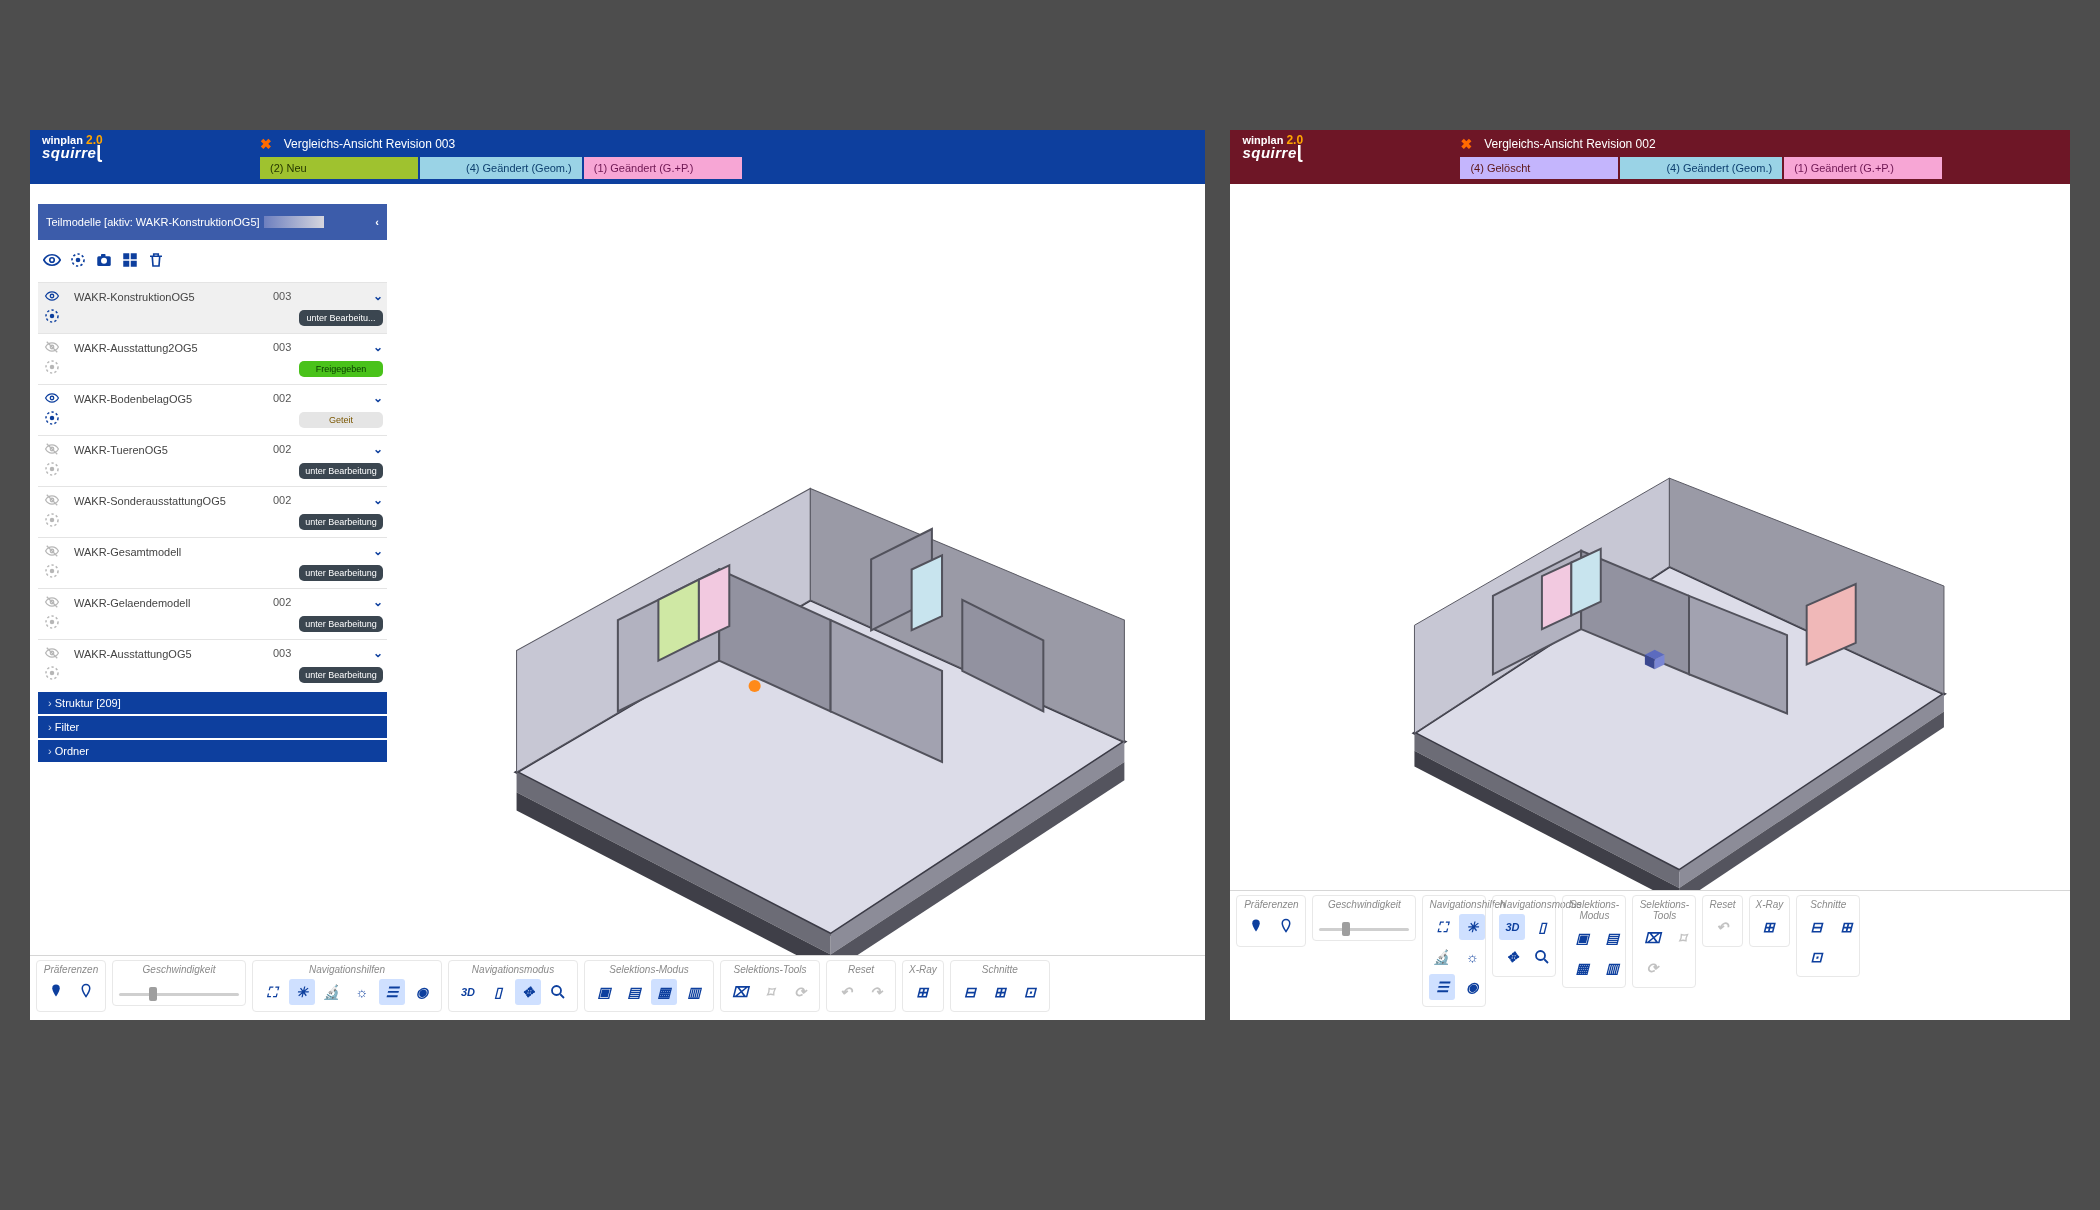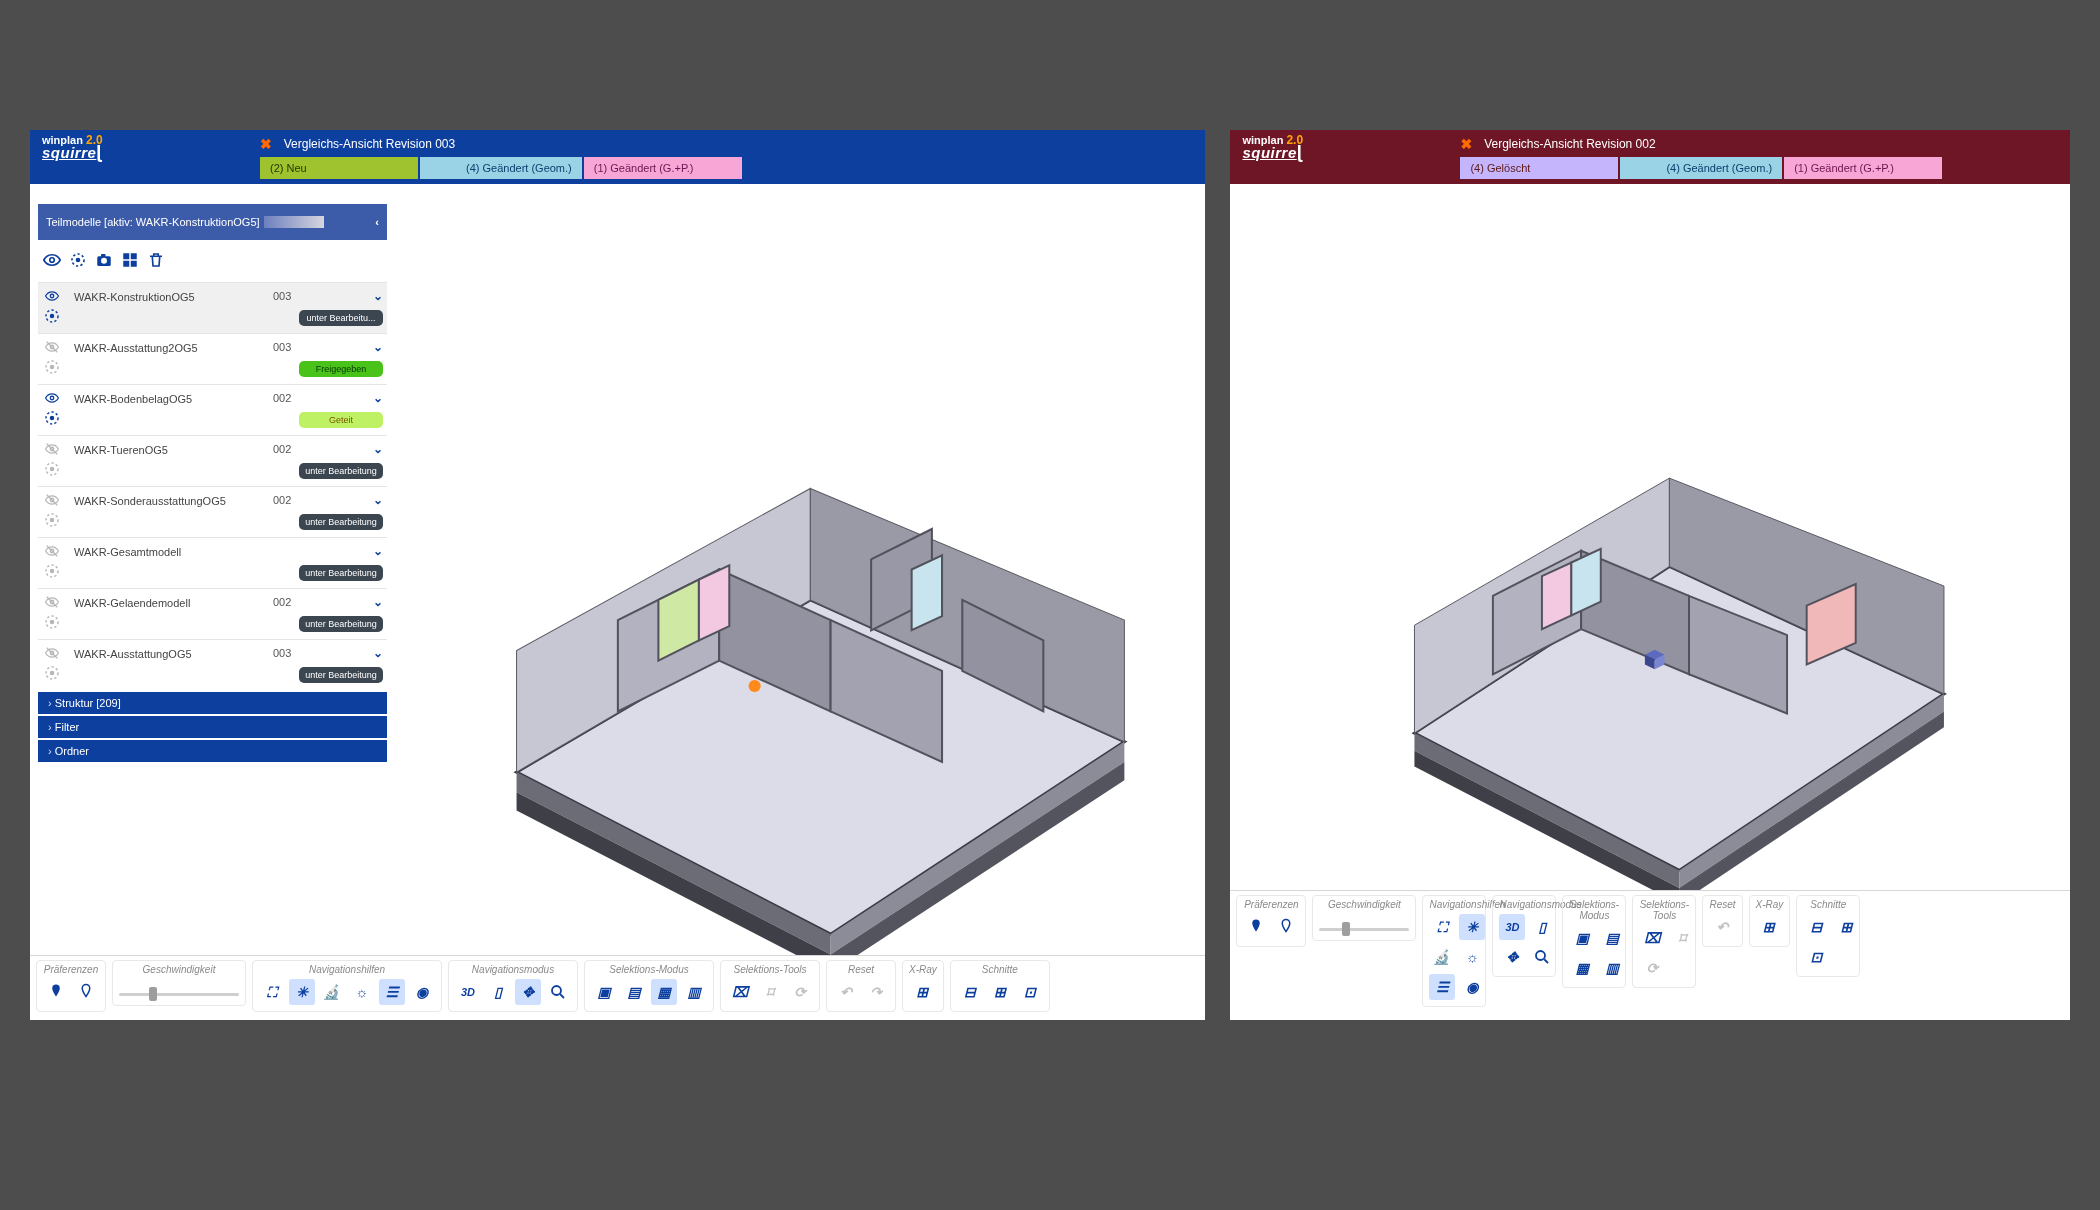--- a/index.html
+++ b/index.html
@@ -27,21 +27,21 @@
   .titlebar { height: 54px; display: flex; flex-direction: column; }
   .titlebar.blue { background: #0d3f9e; }
   .titlebar.red  { background: #6e1626; }
   .tb-row1 { display: flex; align-items: center; height: 27px; }
   .brand {
     width: 200px; line-height: 12px; padding: 6px 0 0 12px;
     font-family: "Arial Black", Arial; font-weight: 900; color: #fff;
     white-space: pre;
   }
   .brand .v { color: #ffa500; font-size: 12px; }
-  .brand .sq { color: #fff; font-size: 15px; font-style: italic; letter-spacing: 0.5px; text-decoration: underline; }
+  .brand .sq { color: #fff; font-size: 15px; font-style: italic; letter-spacing: 0.5px; }
   .brand .tail { color: #fff; font-size: 18px; }
   .close-x { color: #ff6a00; font-weight: 900; font-size: 14px; padding: 0 12px 0 30px; }
   .titletxt { color: #fff; font-size: 12px; }
   .tb-row2 { display: flex; height: 27px; padding-left: 230px; gap: 2px; }
   .chip {
     height: 22px; min-width: 158px; padding: 0 10px; line-height: 22px;
     font-size: 11px; color: #0d3f9e; background: #c9c9c9;
   }
   .chip.neu      { background: #9fc22f; color: #263800; }
   .chip.geom     { background: #9ad3e6; color: #0d3f6e; padding-left: 46px; }
@@ -85,21 +85,21 @@
   .mr-right { width: 110px; display: flex; flex-direction: column; align-items: flex-end; gap: 7px; }
   .topline { display: flex; align-items: center; gap: 6px; width: 100%; justify-content: center; }
   .rev { font-size: 11px; color: #555; }
   .chev { color: #0d3f9e; font-size: 12px; font-weight: 900; margin-left: auto; }
   .badge {
     height: 16px; min-width: 84px; padding: 0 6px; line-height: 16px; font-size: 9px;
     color: #fff; border-radius: 5px; text-align: center; white-space: nowrap; overflow: hidden;
   }
   .b-dark  { background: #3b4650; }
   .b-green { background: #49c21a; color: #083800; }
-  .b-yel   { background: #bef264; color: #7a5600; }
+  .b-yel   { background: #e5e5e5; color: #7a5600; }
 
   .sec-header {
     background: #0d3f9e; color: #fff; height: 22px; line-height: 22px;
     padding: 0 10px; font-size: 11px; margin-top: 2px;
   }
   .sec-header::before { content: "› "; color: #fff; opacity: .8; }
 
   
   .toolbar {
     border-top: 1px solid #d6d6d6; padding: 4px 6px 8px 6px;

